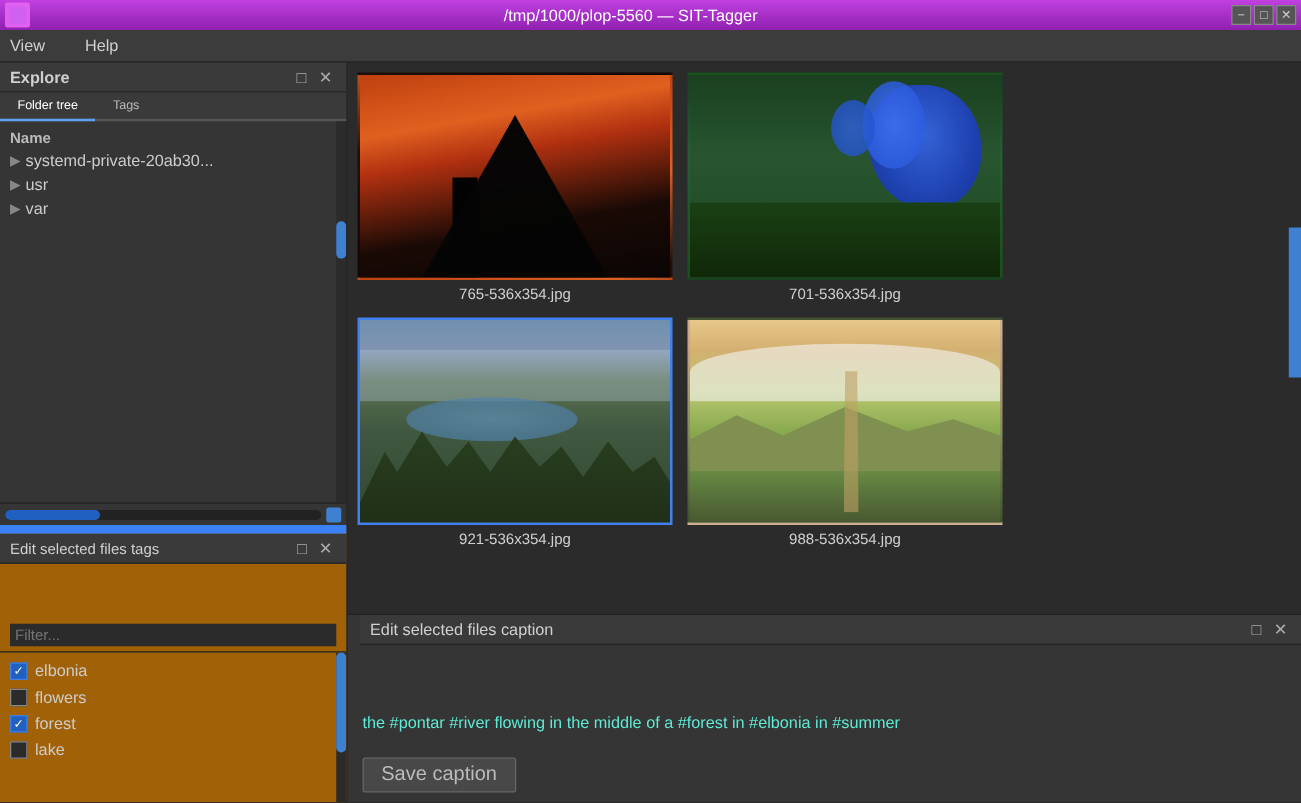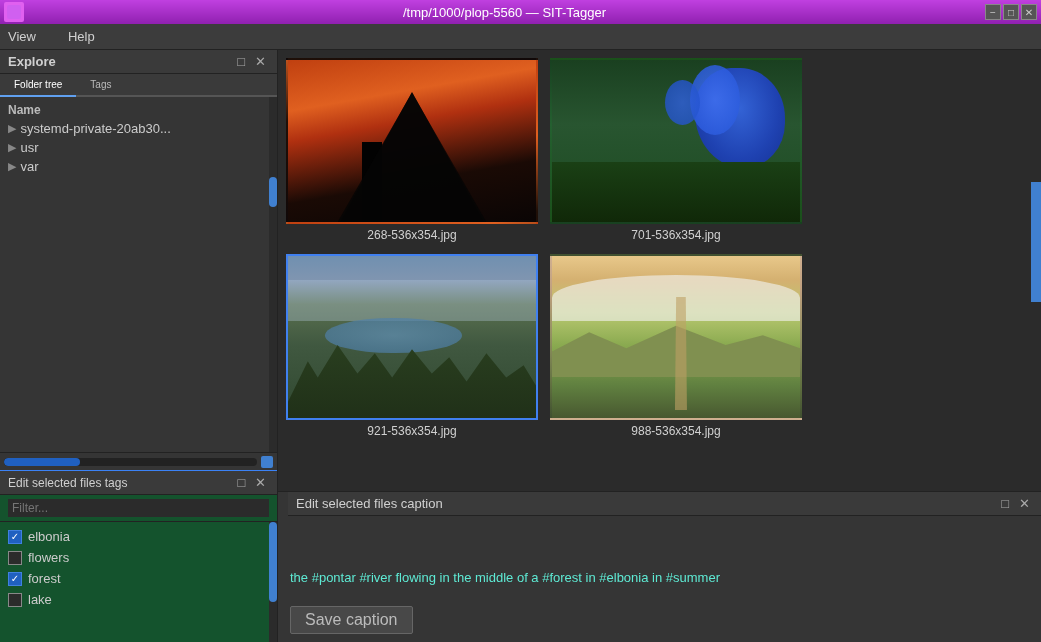--- a/index.html
+++ b/index.html
@@ -171,22 +171,22 @@
     .scroll-thumb {
       width: 8px;
       background: #4080d0;
       border-radius: 4px;
       margin-top: 80px;
       height: 30px;
     }
 
     
     #tags-panel {
-      border-top: 1px solid #3b82f6;
-      background: #14532d;
+      border-top: 7px solid #3b82f6;
+      background: #a16207;
     }
     #tags-header {
       display: flex;
       align-items: center;
       justify-content: space-between;
       padding: 4px 8px;
       background: #3a3a3a;
       border-bottom: 1px solid #222;
     }
     #tags-title { color: #d0d0d0; font-size: 12px; }
@@ -489,21 +489,21 @@
 
     <div id="tags-panel">
       <div id="tags-header">
         <span id="tags-title">Edit selected files tags</span>
         <div>
           <span class="panel-btn">□</span>
           <span class="panel-btn">✕</span>
         </div>
       </div>
       <div id="tags-filter">
-        <input type="text" placeholder="Filter..." style="background: rgb(43, 43, 43); border: none; color: rgb(136, 136, 136); font-size: 12px; outline: none; width: 100%; padding: 2px 4px;">
+        <input type="text" placeholder="Filter..." style="background: rgb(43, 43, 43); border: none; color: rgb(136, 136, 136); font-size: 12px; outline: none; width: 100%; padding: 2px 4px; margin-top: 44px;">
       </div>
       <div id="tags-list-wrap">
         <div id="tags-list">
 
           <div class="tag-item">
             <div class="tag-check checked"></div>
             <span class="tag-label">elbonia</span>
           </div>
           <div class="tag-item">
             <div class="tag-check"></div>
@@ -533,21 +533,21 @@
       <div id="image-grid-inner">
 
         <div class="img-card">
           <div class="img-thumb thumb-654" style="width:252px;height:166px;position:relative;overflow:hidden;">
 
             <div style="position:absolute;inset:0;background:linear-gradient(170deg,#c04010 0%,#e06020 25%,#b03010 40%,#1a0a05 70%,#0a0505 100%);"></div>
 
             <div style="position:absolute;bottom:0;left:50%;transform:translateX(-50%);width:180px;height:130px;background:#040404;clip-path:polygon(50% 0%,10% 100%,90% 100%);opacity:0.9;"></div>
             <div style="position:absolute;bottom:0;left:30%;width:20px;height:80px;background:#020202;"></div>
           </div>
-          <span class="img-label">268-536x354.jpg</span>
+          <span class="img-label">765-536x354.jpg</span>
         </div>
 
         <div class="img-card">
           <div class="img-thumb thumb-701" style="width:252px;height:166px;position:relative;overflow:hidden;">
             <div style="position:absolute;inset:0;background:linear-gradient(to bottom,#1a4020 0%,#285530 40%,#1c4a20 100%);"></div>
 
             <div style="position:absolute;top:8px;right:15px;width:90px;height:100px;background:radial-gradient(ellipse at 50% 40%,#3565e8 0%,#1e40c0 60%,#142ea0 100%);border-radius:40% 50% 45% 55%;opacity:0.9;"></div>
             <div style="position:absolute;top:5px;right:60px;width:50px;height:70px;background:radial-gradient(ellipse,#4070f0 0%,#2555d8 100%);border-radius:50%;opacity:0.85;"></div>
             <div style="position:absolute;top:20px;right:100px;width:35px;height:45px;background:radial-gradient(ellipse,#3060e0 0%,#2050c8 100%);border-radius:50%;opacity:0.8;"></div>
 

